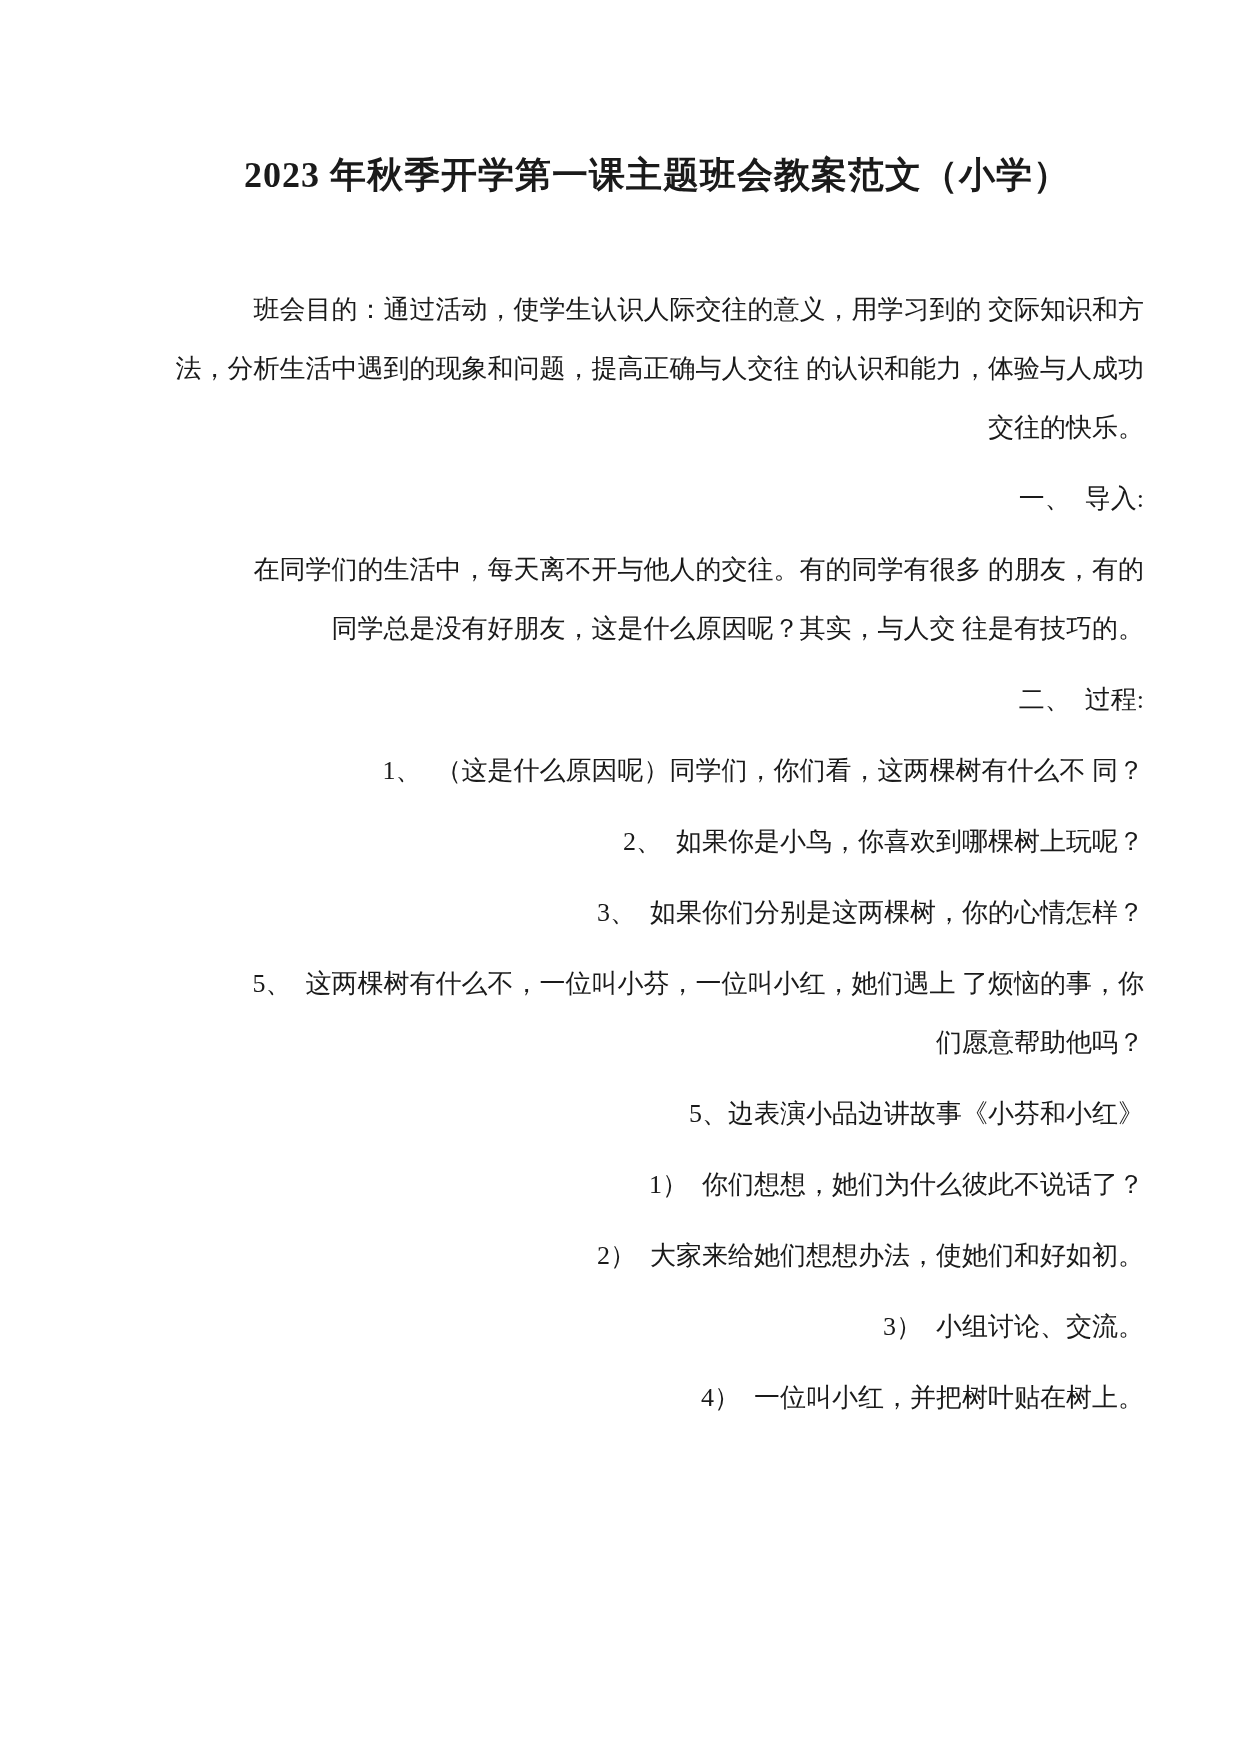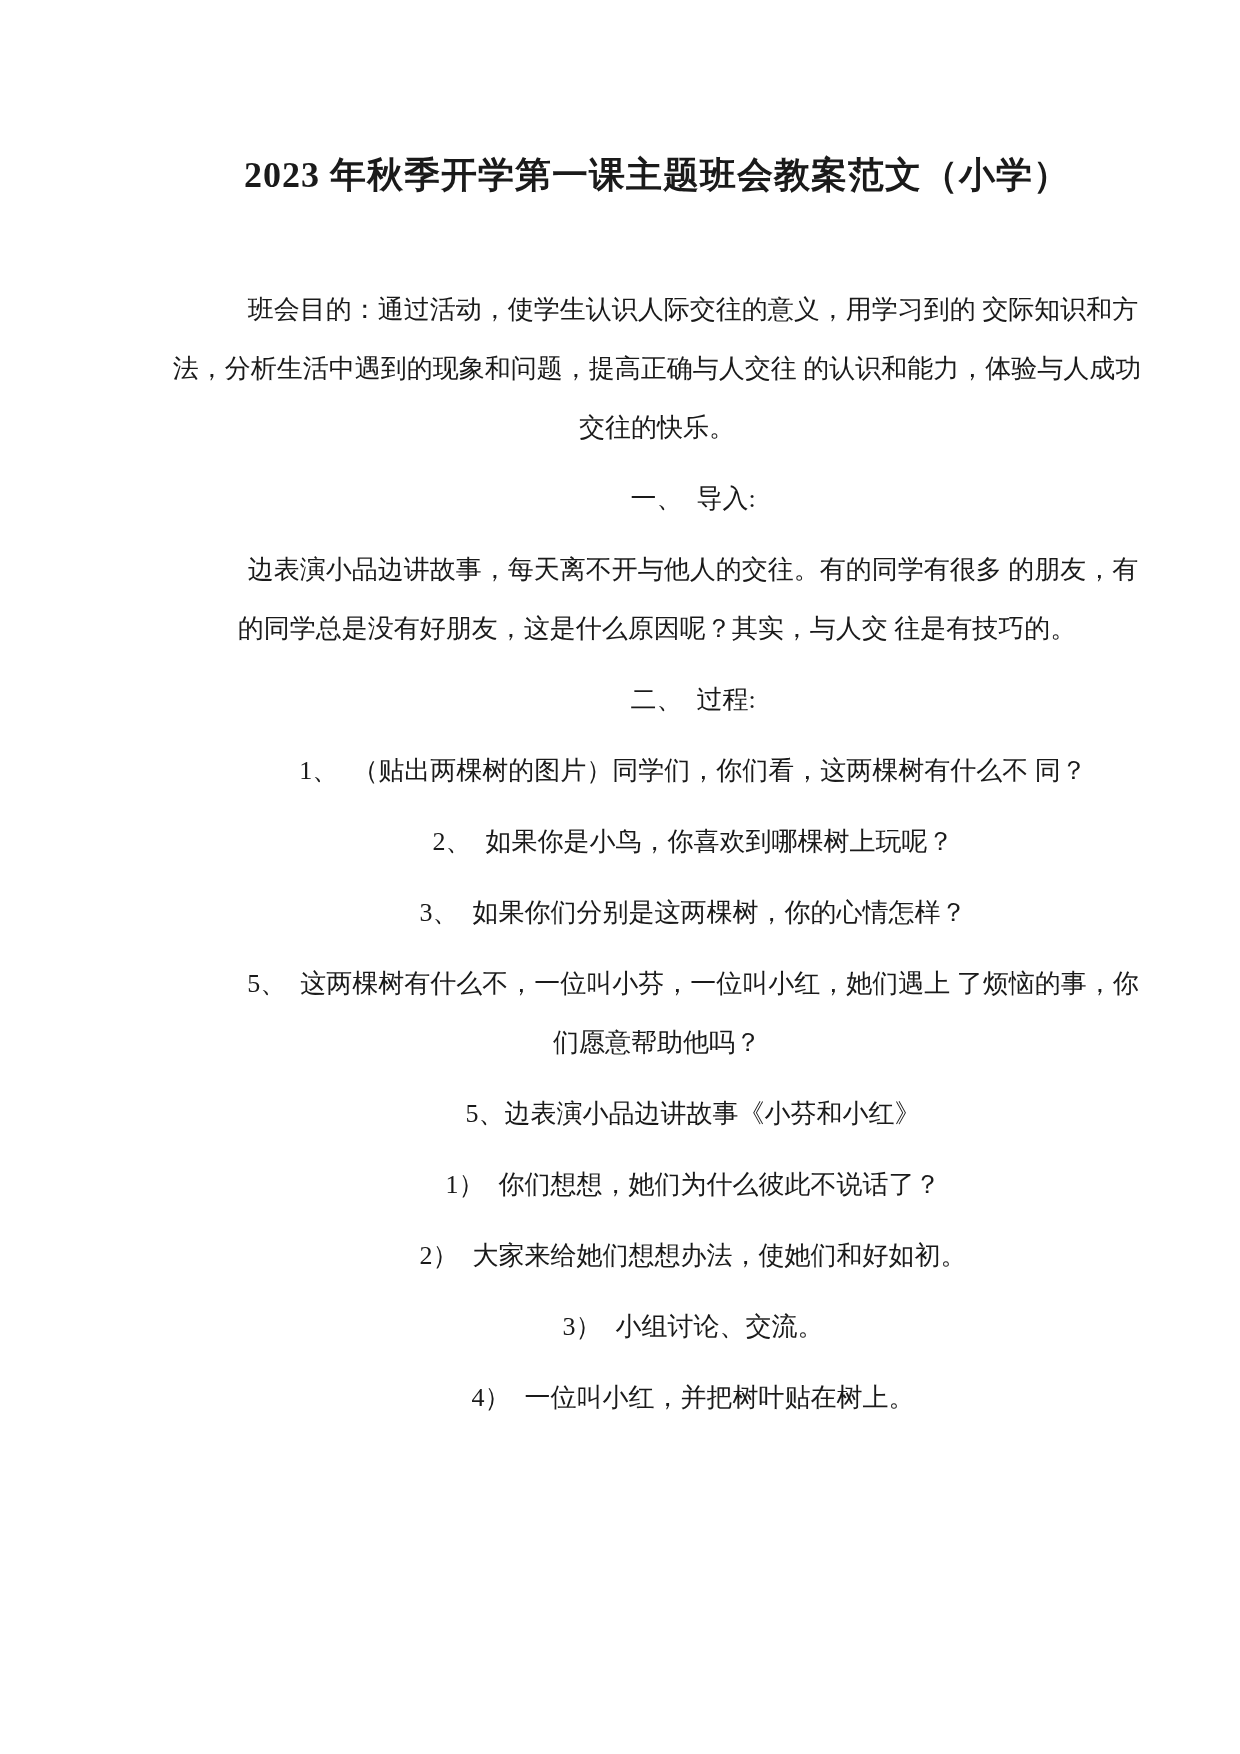--- a/index.html
+++ b/index.html
@@ -24,39 +24,39 @@
     font-weight: bold;
     text-align: center;
     margin: 0 0 80px 0;
     letter-spacing: 1px;
   }
   .para {
     font-size: 26px;
     line-height: 59px;
     margin: 0 0 12px 0;
     text-indent: 72px;
-    text-align: center;
+    text-align: right;
     word-break: break-all;
     white-space: pre-wrap;
   }
   .para .marker {
     padding-right: 14px;
   }
 </style>
 </head>
 <body>
 
 <div class="page">
   <h1 class="title">2023 年秋季开学第一课主题班会教案范文（小学）</h1>
   <div class="content">
       <p class="para body"><span>班会目的：通过活动，使学生认识人际交往的意义，用学习到的 交际知识和方法，分析生活中遇到的现象和问题，提高正确与人交往 的认识和能力，体验与人成功交往的快乐。</span></p>
       <p class="para heading"><span class="marker">一、</span><span>导入:</span></p>
-      <p class="para body"><span>边表演小品边讲故事，每天离不开与他人的交往。有的同学有很多 的朋友，有的同学总是没有好朋友，这是什么原因呢？其实，与人交 往是有技巧的。</span></p>
+      <p class="para body"><span>在同学们的生活中，每天离不开与他人的交往。有的同学有很多 的朋友，有的同学总是没有好朋友，这是什么原因呢？其实，与人交 往是有技巧的。</span></p>
       <p class="para heading"><span class="marker">二、</span><span>过程:</span></p>
-      <p class="para item"><span class="marker">1、</span><span>（贴出两棵树的图片）同学们，你们看，这两棵树有什么不 同？</span></p>
+      <p class="para item"><span class="marker">1、</span><span>（这是什么原因呢）同学们，你们看，这两棵树有什么不 同？</span></p>
       <p class="para item"><span class="marker">2、</span><span>如果你是小鸟，你喜欢到哪棵树上玩呢？</span></p>
       <p class="para item"><span class="marker">3、</span><span>如果你们分别是这两棵树，你的心情怎样？</span></p>
       <p class="para item"><span class="marker">5、</span><span>这两棵树有什么不，一位叫小芬，一位叫小红，她们遇上 了烦恼的事，你们愿意帮助他吗？</span></p>
       <p class="para plain"><span>5、边表演小品边讲故事《小芬和小红》</span></p>
       <p class="para subitem"><span class="marker">1）</span><span>你们想想，她们为什么彼此不说话了？</span></p>
       <p class="para subitem"><span class="marker">2）</span><span>大家来给她们想想办法，使她们和好如初。</span></p>
       <p class="para subitem"><span class="marker">3）</span><span>小组讨论、交流。</span></p>
       <p class="para subitem"><span class="marker">4）</span><span>一位叫小红，并把树叶贴在树上。</span></p>
     </div>
 </div>

